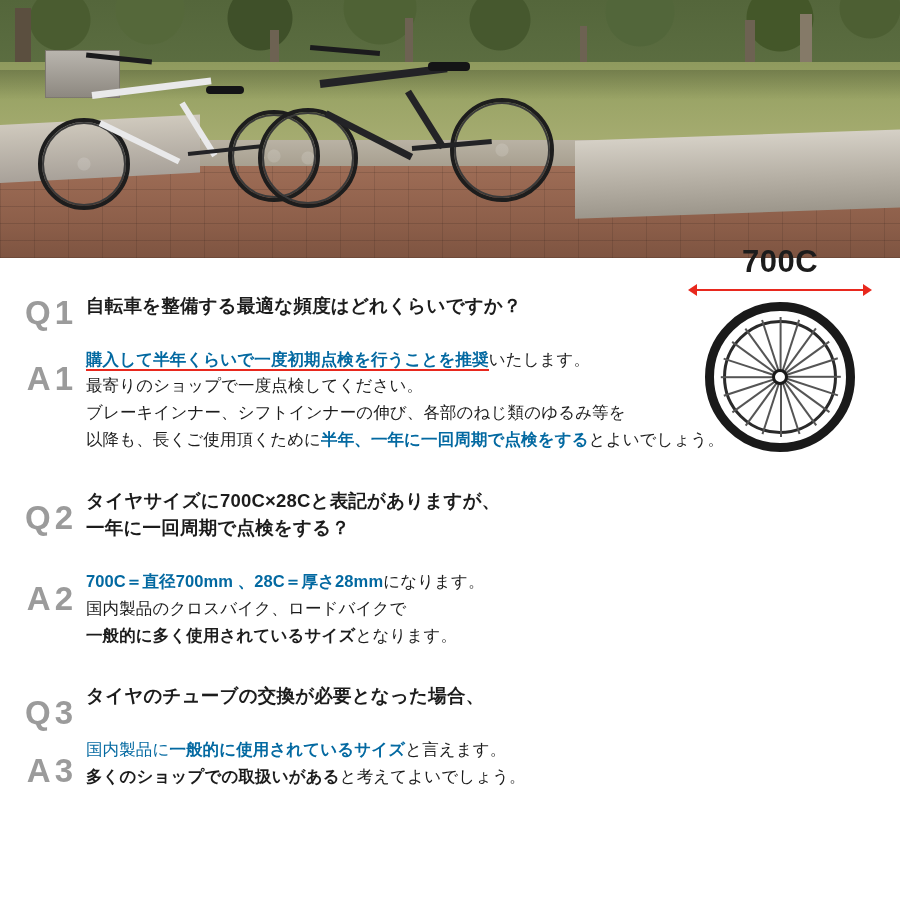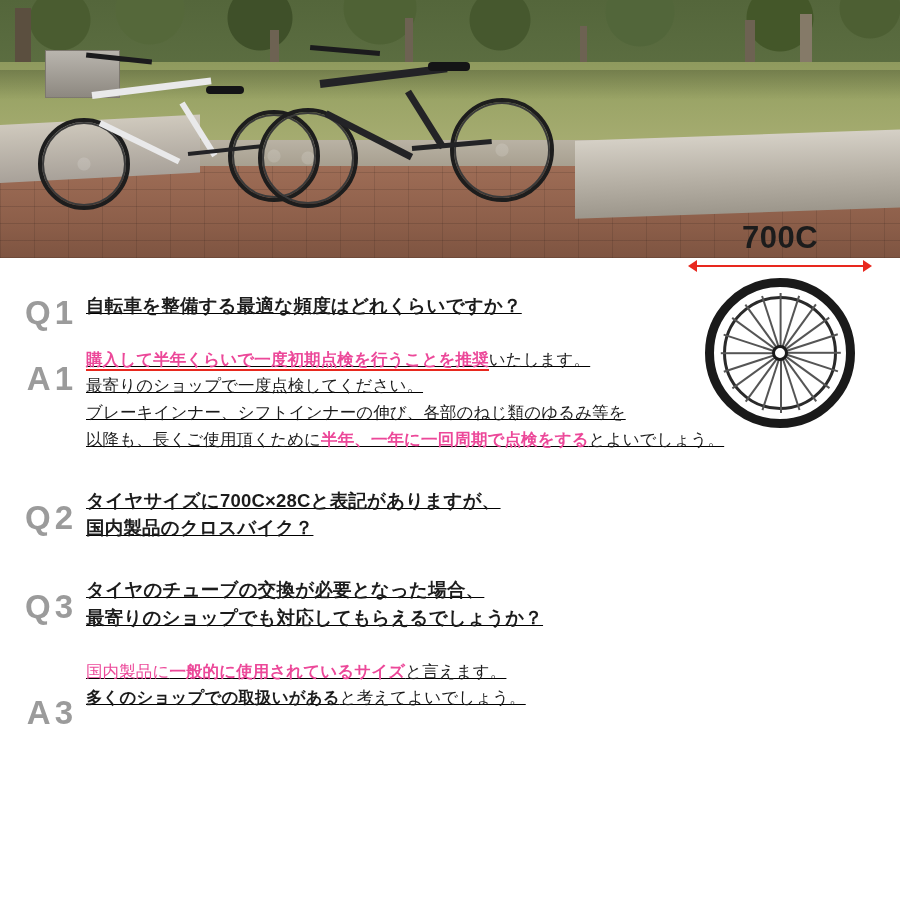--- a/index.html
+++ b/index.html
@@ -88,57 +88,57 @@
   
   .qa-logo {
     position:absolute; right:58px; top:80px;
     font-size:76px; font-weight:bold; color:#ffffff;
     letter-spacing:-2px; line-height:1;
     text-shadow:2px 3px 6px rgba(0,0,0,.45);
     font-family:"Liberation Sans", sans-serif;
   }
 
   
-  .content { position:relative; padding:34px 14px 0 0;text-decoration:underline; }
+  .content { position:relative; padding:34px 14px 0 0; }
 
   .block { position:relative; padding-left:86px; margin-bottom:8px; }
 
   .qmark, .amark {
     position:absolute; left:0; width:74px; text-align:right;
     font-size:33px; font-weight:bold; color:#9b9b9b;
     font-family:"Liberation Sans", sans-serif;
     letter-spacing:1px;
   }
   .qmark span.num, .amark span.num { margin-left:3px; }
 
   .qtext {
     font-size:18.5px; font-weight:bold; color:#1c1c1c; line-height:1.5;
     letter-spacing:.2px;
   }
   .atext {
     font-size:16.5px; color:#1c1c1c; line-height:1.62; letter-spacing:.1px;
   }
-  .red { color:#ec4899; }
+  .red { color:#0369a1; }
   .red.u { border-bottom:2px solid #e8281e; padding-bottom:1px; }
   .bold { font-weight:bold; }
   .q-group { margin-bottom:26px; }
 
   
   #q1 .qmark { top:2px; }
   #a1 .amark { top:14px; }
   #q2 .qmark { top:12px; }
   #a2 .amark { top:12px; }
   #q3 .qmark { top:12px; }
-  #a3 .amark { top:16px;margin-top:20px; }
+  #a3 .amark { top:16px; }
 
   .sec { margin-bottom:34px; }
 
   
   .diagram {
-    position:absolute; right:22px; top:220px; width:196px; height:210px;
+    position:absolute; right:22px; top:244px; width:196px; height:210px;
     text-align:center;
   }
   .diagram .label700c {
     font-size:31px; font-weight:bold; color:#1c1c1c; letter-spacing:.5px;
   }
   .diagram .label700mm {
     font-size:21px; font-weight:bold; color:#e8281e; letter-spacing:.5px;
     margin-top:-2px;
   }
   .arrowrow {
@@ -252,33 +252,48 @@
       </div>
     </div>
 
     <div class="sec">
       <div class="block q-group" id="q2">
         <div class="qmark">
           <span>Q</span><span class="num">2</span>
         </div>
         <div class="qtext">
           <div>タイヤサイズに700C×28Cと表記がありますが、</div>
-          <div>国内製品のクロスバイク？</div>
+          <div>一年に一回周期で点検をする？</div>
+        </div>
+      </div>
+      <div class="block" id="a2">
+        <div class="amark">
+          <span>A</span><span class="num">2</span>
+        </div>
+        <div class="atext">
+          <div>
+            <span class="red bold">700C＝直径700mm 、28C＝厚さ28mm</span><span>になります。</span>
+          </div>
+          <div>
+            <span>国内製品のクロスバイク、ロードバイクで</span>
+          </div>
+          <div>
+            <span class="bold">一般的に多く使用されているサイズ</span><span>となります。</span>
+          </div>
         </div>
       </div>
     </div>
 
     <div class="sec">
       <div class="block q-group" id="q3">
         <div class="qmark">
           <span>Q</span><span class="num">3</span>
         </div>
         <div class="qtext">
           <div>タイヤのチューブの交換が必要となった場合、</div>
-          <div>最寄りのショップでも対応してもらえるでしょうか？</div>
         </div>
       </div>
       <div class="block" id="a3">
         <div class="amark">
           <span>A</span><span class="num">3</span>
         </div>
         <div class="atext">
           <div>
             <span class="red">国内製品に</span><span class="red bold">一般的に使用されているサイズ</span><span>と言えます。</span>
           </div>

